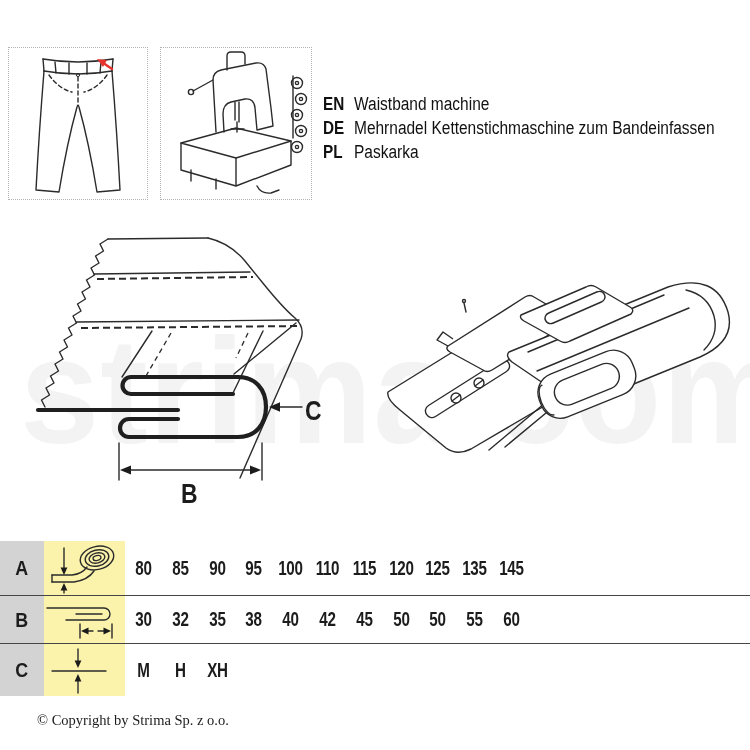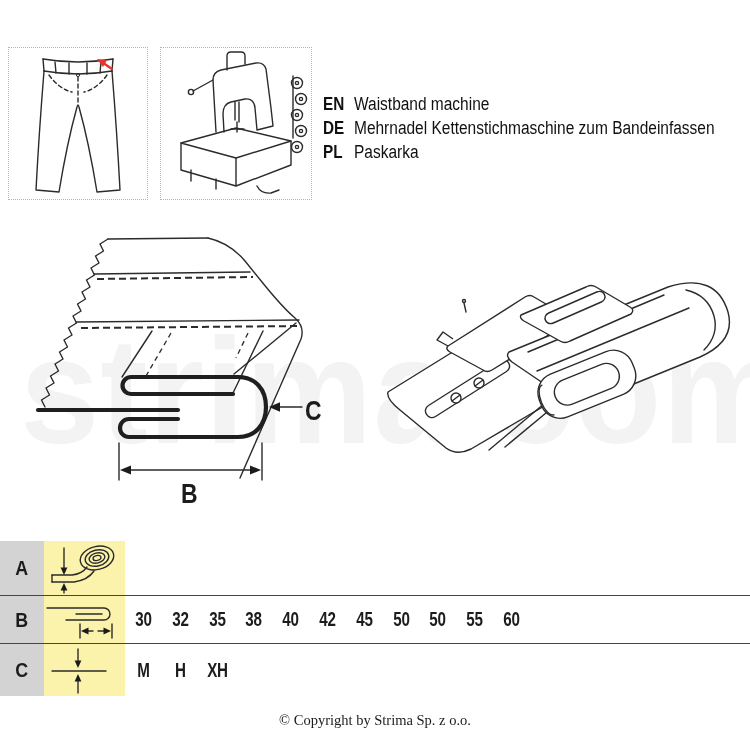--- a/index.html
+++ b/index.html
@@ -20,22 +20,22 @@
   #binder-svg{left:385px;top:272px;width:365px;height:213px;}
   .sizetable{position:absolute;left:0;top:541px;width:750px;z-index:2;}
   .trow{display:flex;align-items:stretch;border-bottom:1.5px solid #454545;}
   .trow.rA{height:54px;} .trow.rB{height:47px;} .trow.rC{height:52px;border-bottom:none;}
   .cell-letter{width:44px;background:#d3d3d3;display:flex;align-items:center;justify-content:center;flex:none;}
   .letter{font-size:21px;font-weight:700;color:#1c1c1c;transform:scaleX(0.85);}
   .cell-icon{width:81px;background:#fbf2ab;display:flex;align-items:center;justify-content:center;flex:none;}
   .vals{display:flex;align-items:center;}
   .v{width:36.8px;flex:none;text-align:center;font-size:20px;font-weight:700;color:#1c1c1c;
      transform:scaleX(0.76);letter-spacing:-0.5px;}
-  .copy{position:absolute;left:0;right:0;top:712px;text-align:center;z-index:2;
-        font-family:"Liberation Serif",serif;font-size:14.5px;color:#1c1c1c;}
+  .copy{position:absolute;left:0;right:0;top:712px;z-index:2;
+        font-family:"Liberation Serif",serif;font-size:14.5px;color:#1c1c1c;padding-left:37px;}
   .ln{stroke:#2b2b2b;stroke-width:1.4;fill:none;stroke-linecap:round;stroke-linejoin:round;}
   .thick{stroke:#1f1f1f;stroke-width:4.2;fill:none;stroke-linecap:round;stroke-linejoin:round;}
   .dash{stroke:#2b2b2b;stroke-width:2;fill:none;stroke-dasharray:7 4;}
   .dash2{stroke:#2b2b2b;stroke-width:1.3;fill:none;stroke-dasharray:5 4;}
   .wfill{fill:#fff;stroke:#2b2b2b;stroke-width:1.4;stroke-linejoin:round;}
   .blab{font-family:"Liberation Sans",sans-serif;font-size:28px;font-weight:700;fill:#1c1c1c;}
   .red{stroke:#e5332d;stroke-width:2.4;fill:none;stroke-linecap:round;}
   .redf{fill:#e5332d;}
   .blk{fill:#1c1c1c;}
 </style>
@@ -164,20 +164,33 @@
           <ellipse cx="53" cy="16" rx="4" ry="2.4" class="ln" stroke-width="0.9" transform="rotate(-14 53 16)"></ellipse>
           <path class="ln" d="M8 33 L28 33 Q38 32 43 25" stroke-width="1.2"></path>
           <path class="ln" d="M8 40 L30 40 Q44 38 50 29" stroke-width="1.2"></path>
           <path class="ln" d="M8 33 L8 40" stroke-width="1.2"></path>
           <path class="ln" d="M20 6 L20 29" stroke-width="1.3"></path>
           <polygon class="blk" points="20,33 16.6,25.5 23.4,25.5"></polygon>
           <path class="ln" d="M20 51 L20 45" stroke-width="1.3"></path>
           <polygon class="blk" points="20,41 16.6,48.5 23.4,48.5"></polygon>
         </svg>
       </div>
+      <div class="vals">
+        <span class="v">80</span>
+        <span class="v">85</span>
+        <span class="v">90</span>
+        <span class="v">95</span>
+        <span class="v">100</span>
+        <span class="v">110</span>
+        <span class="v">115</span>
+        <span class="v">120</span>
+        <span class="v">125</span>
+        <span class="v">135</span>
+        <span class="v">145</span>
+      </div>
     </div>
     <div class="trow rB">
       <div class="cell-letter">
         <span class="letter">B</span>
       </div>
       <div class="cell-icon">
         <svg viewBox="0 0 81 52" width="81" height="52">
           <path class="ln" d="M3 14 L60 14 A6 6 0 0 1 66 20 A6 6 0 0 1 60 26 L22 26" stroke-width="1.5"></path>
           <path class="ln" d="M32 20 L58 20" stroke-width="1.3"></path>
           <path class="ln" d="M36 30 L36 44 M68 30 L68 44" stroke-width="1.2"></path>

